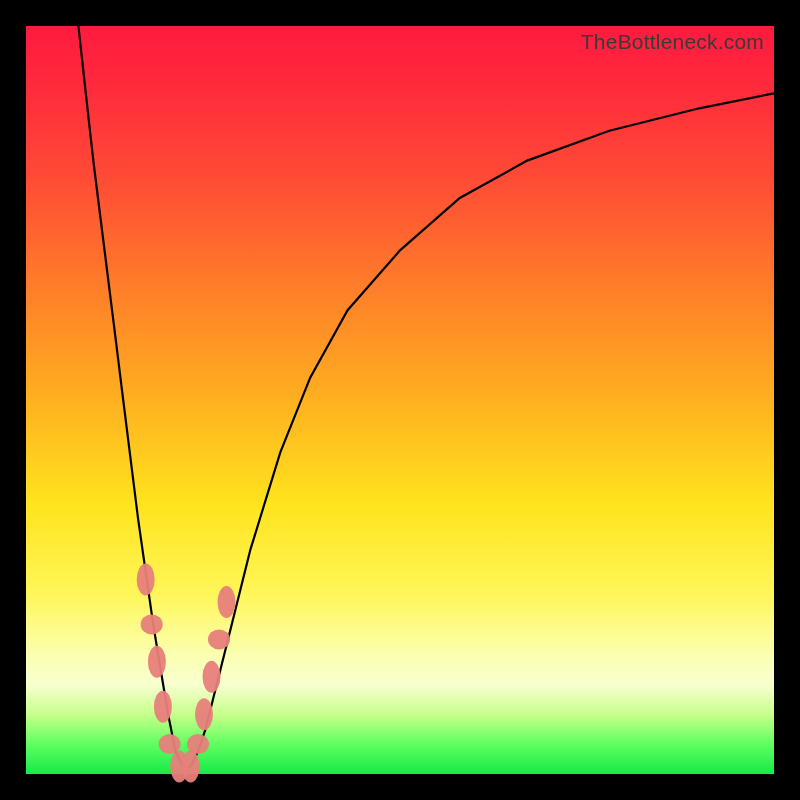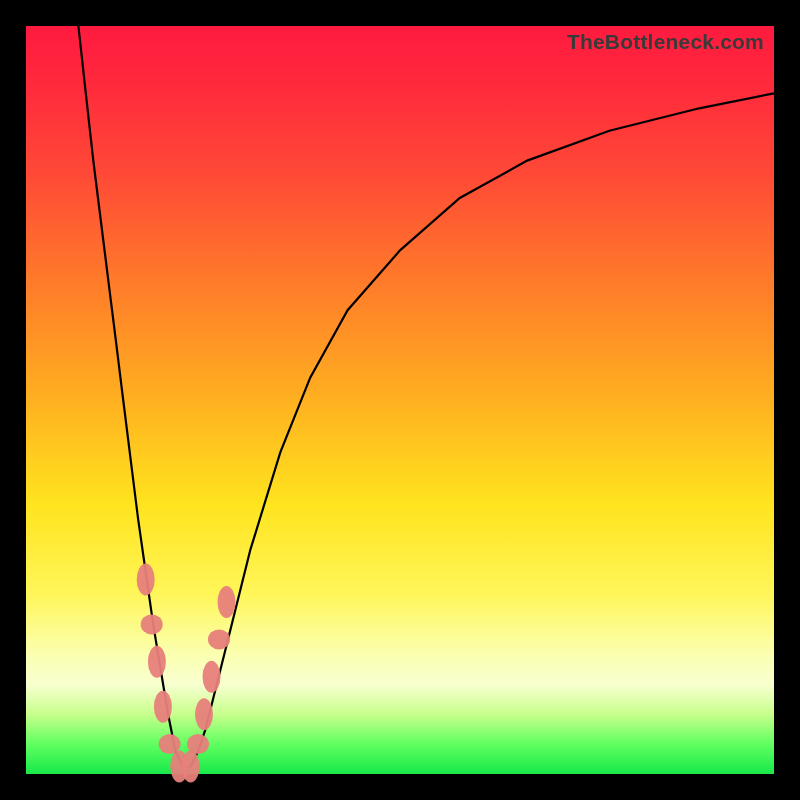--- a/index.html
+++ b/index.html
@@ -38,21 +38,21 @@
       #60ff60 96%,
       #18e84a 100%
     );
   }
   .watermark {
     position: absolute;
     top: 4px;
     right: 10px;
     color: #3a3a3a;
     font-size: 21px;
-    font-weight: 700;
+    font-weight: 400;
     letter-spacing: 0.2px;
     user-select: none;
   }
   svg.curve {
     position: absolute;
     inset: 0;
     width: 748px;
     height: 748px;
     overflow: visible;
   }

